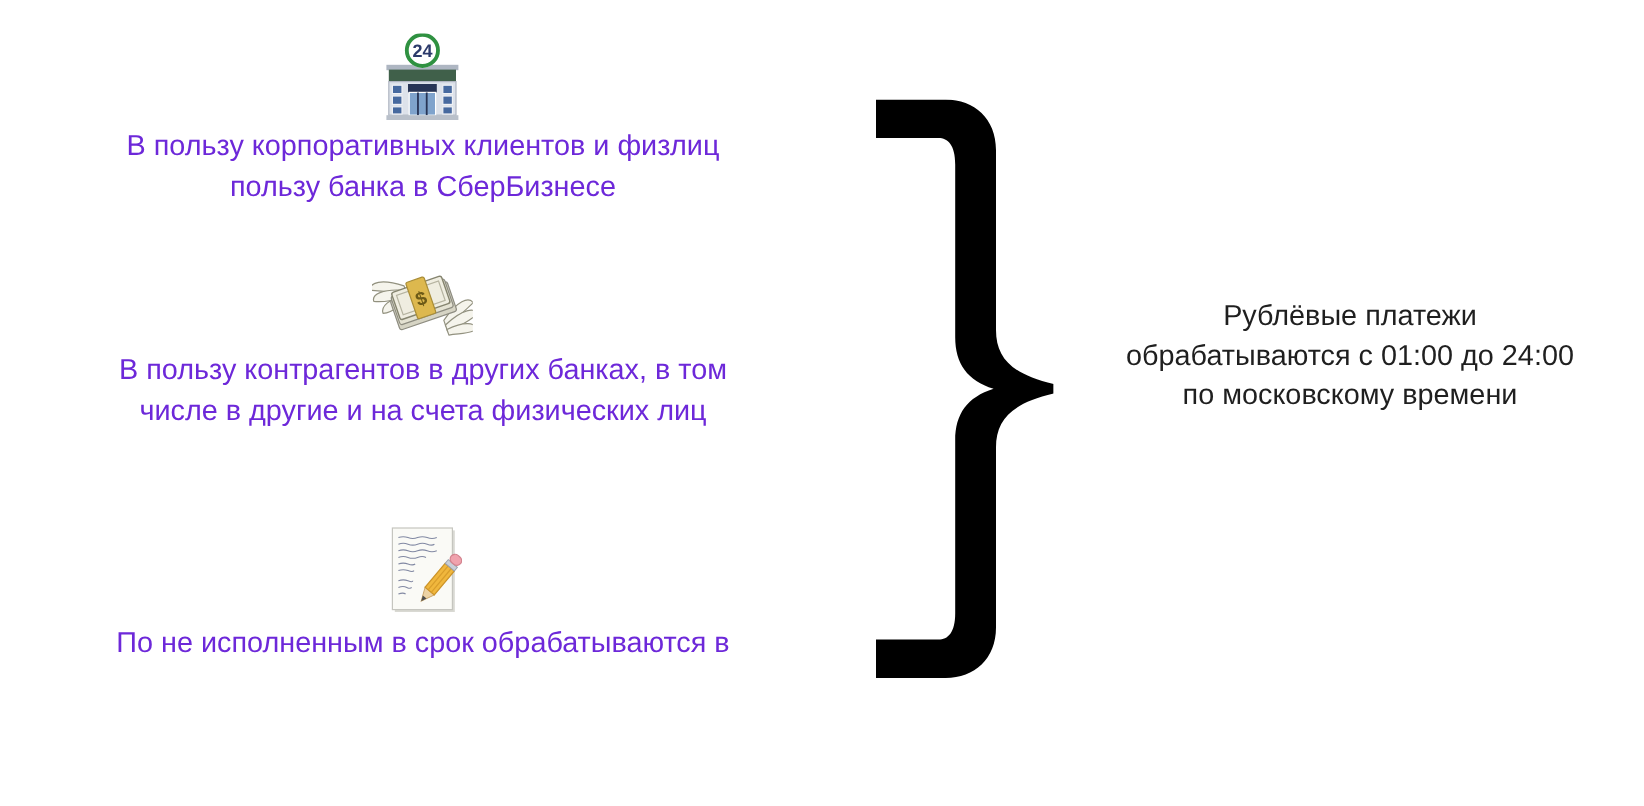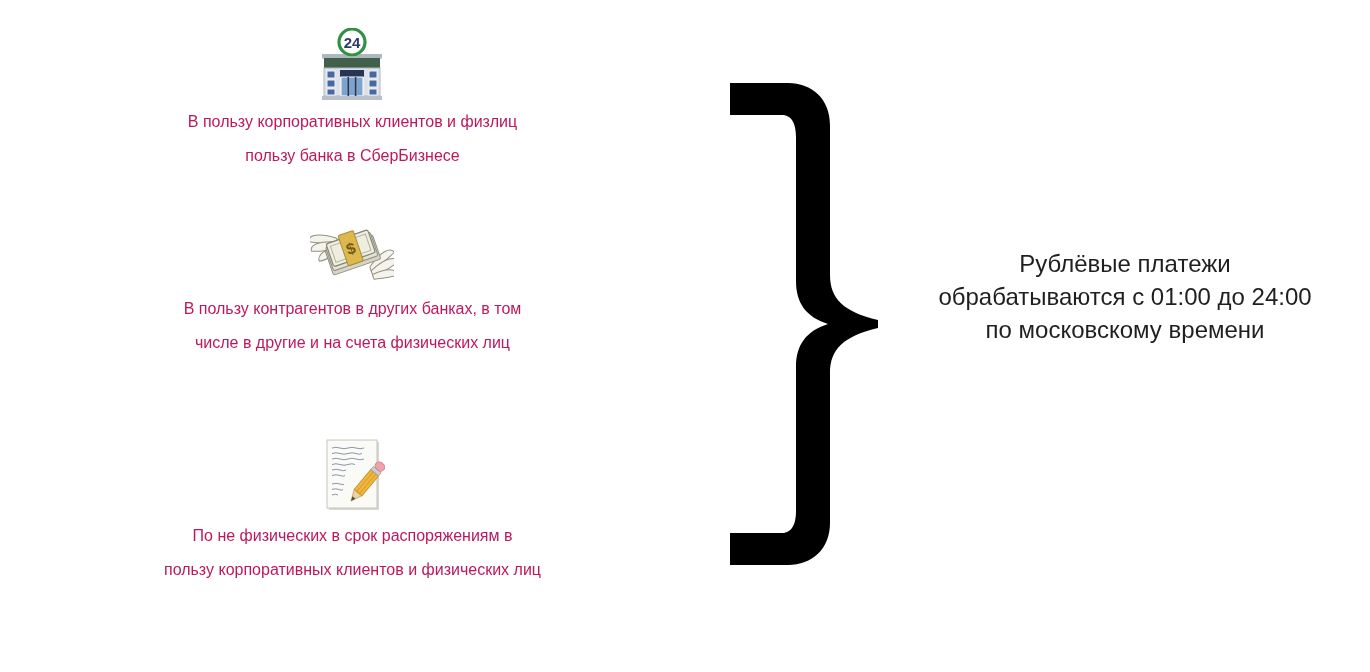--- a/index.html
+++ b/index.html
@@ -12,23 +12,23 @@
     color: #1f1f1f;
     overflow: hidden;
     text-decoration: underline;
   }
   .abs { position: absolute; }
   .item-text {
     position: absolute;
     left: 30px;
     width: 645px;
     text-align: center;
-    font-size: 16px;
+    font-size: 24px;
     line-height: 34px;
-    color: #be185d;
+    color: #6d28d9;
   }
   .result-text {
     position: absolute;
     left: 870px;
     top: 247px;
     width: 510px;
     text-align: center;
     font-size: 24px;
     line-height: 33px;
     color: #1f1f1f;
@@ -114,22 +114,21 @@
         <polygon points="0,0 4.5,-2 4.5,2" fill="#4d4d4d"></polygon>
         <rect x="11" y="-5" width="26" height="10" fill="#f0b73d" stroke="#cc9429" stroke-width="1"></rect>
         <line x1="11" y1="-1.7" x2="37" y2="-1.7" stroke="#d89d2b" stroke-width="1"></line>
         <line x1="11" y1="1.7" x2="37" y2="1.7" stroke="#d89d2b" stroke-width="1"></line>
         <rect x="37" y="-5" width="4" height="10" fill="#c9cfd8" stroke="#9aa1ab" stroke-width="0.8"></rect>
         <rect x="41" y="-5" width="8" height="10" rx="4" fill="#f0a2ad" stroke="#d3848f" stroke-width="1"></rect>
       </g>
     </svg>
   </div>
   <div class="item-text" style="top:519px;">
-    <div>По не физических в срок распоряжениям в</div>
-    <div>пользу корпоративных клиентов и физических лиц</div>
+    <div>По не исполненным в срок обрабатываются в</div>
   </div>
 
   <div class="abs" style="left:730px; top:83px;">
     <svg width="148" height="482" viewBox="0 0 148 482">
       <path fill="#000000" d="M0,0 L58,0 C82,0 100,16 100,42 L100,192 C100,216 114,229 148,237
         L148,245 C114,253 100,266 100,290 L100,440 C100,466 82,482 58,482 L0,482 L0,450
         L52,450 C60,450 66,444 66,428 L66,284 C66,262 76,248 98,241
         C76,234 66,220 66,198 L66,54 C66,38 60,32 52,32 L0,32 Z"></path>
     </svg>
   </div>

